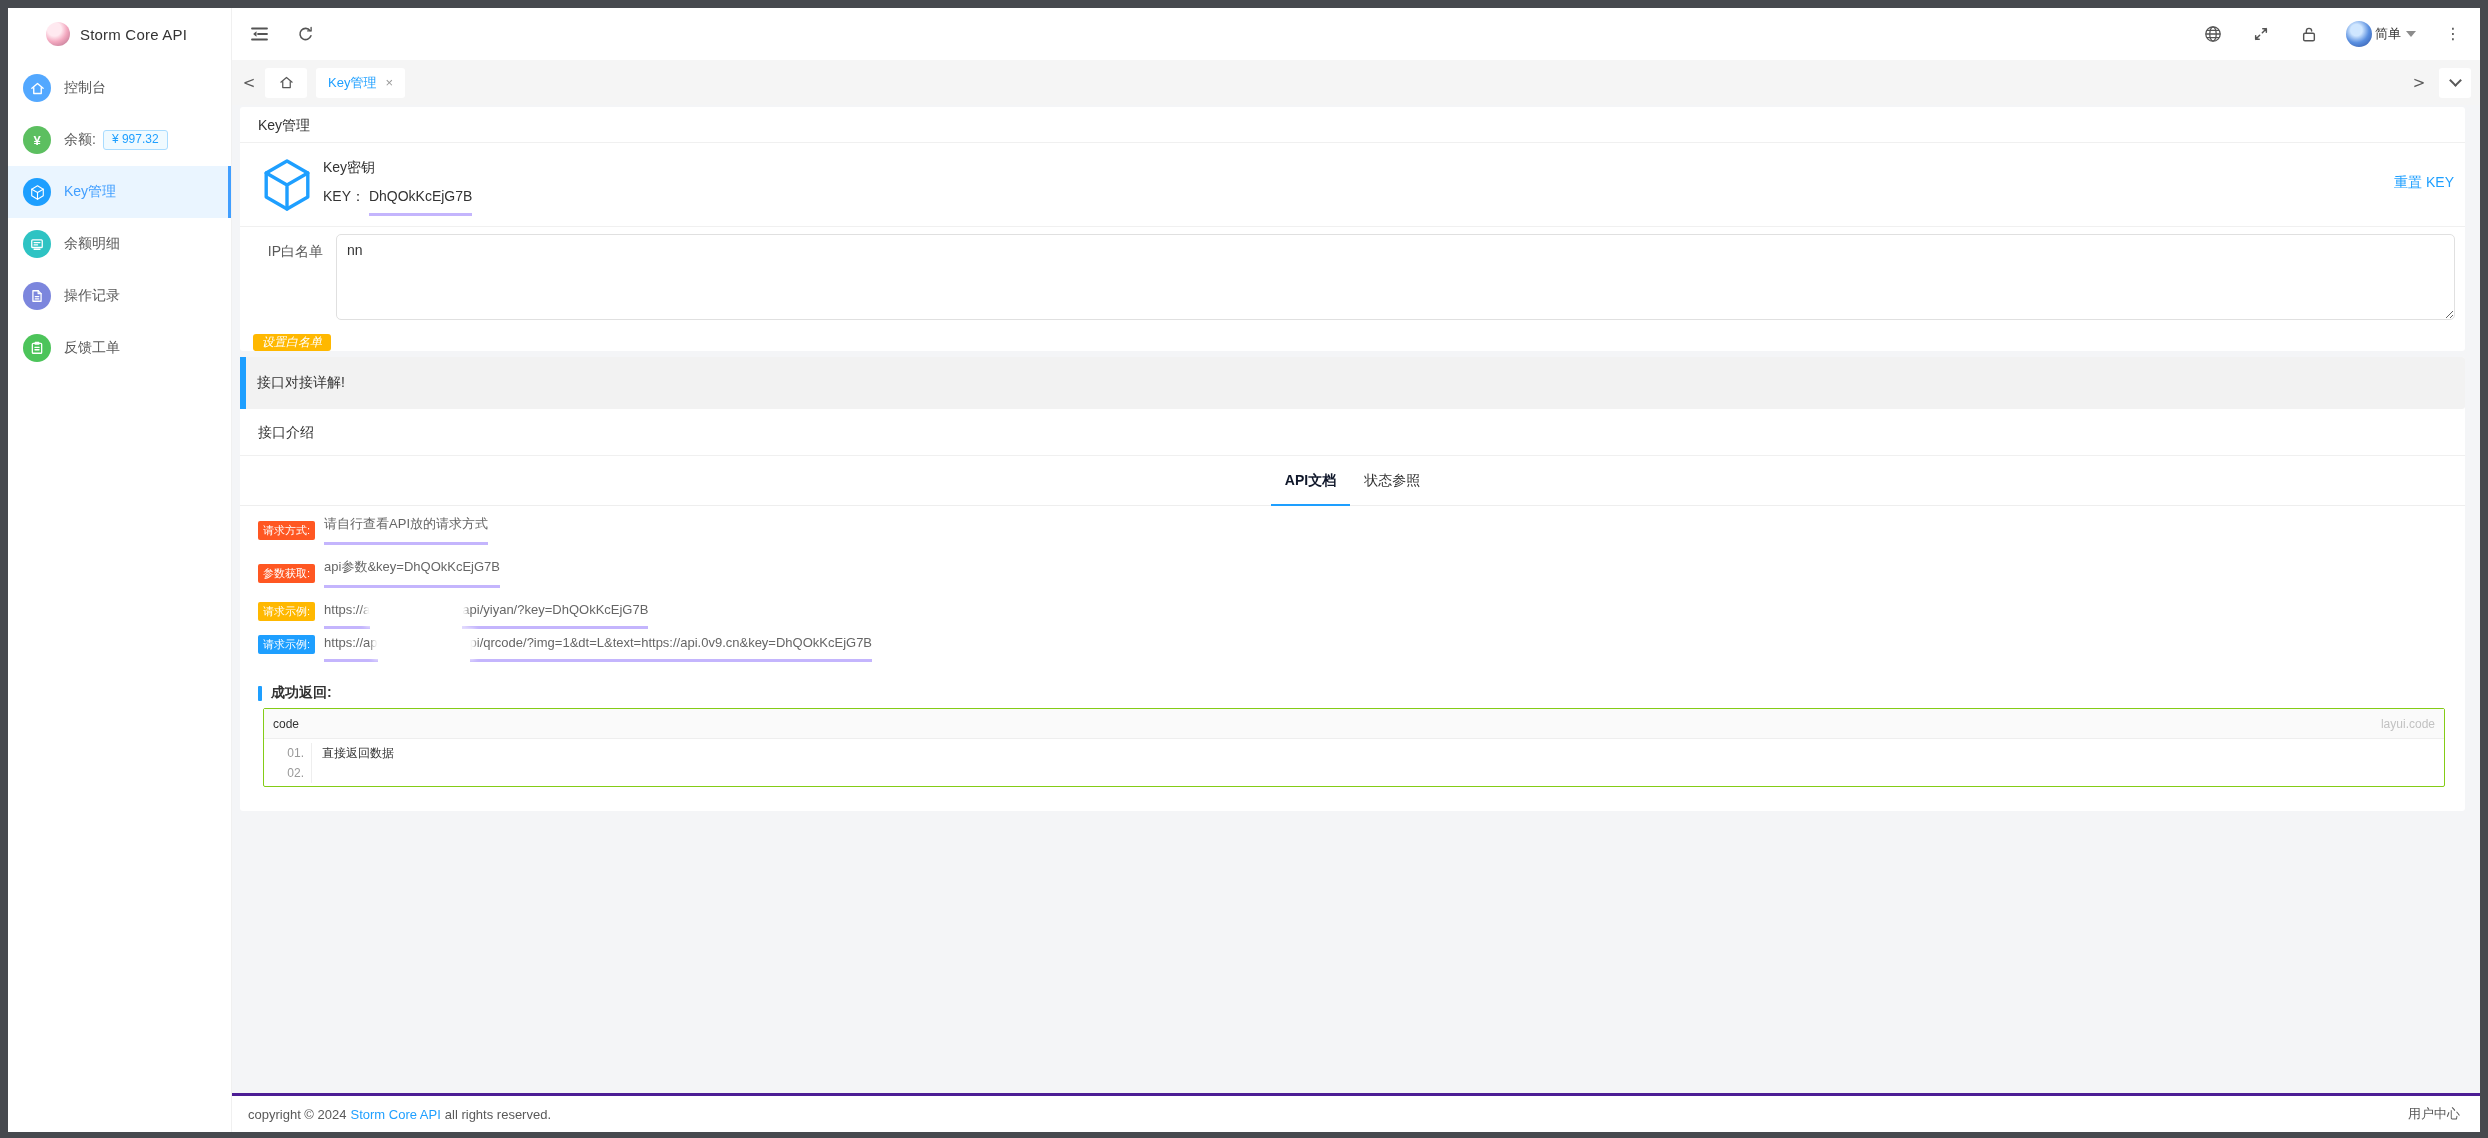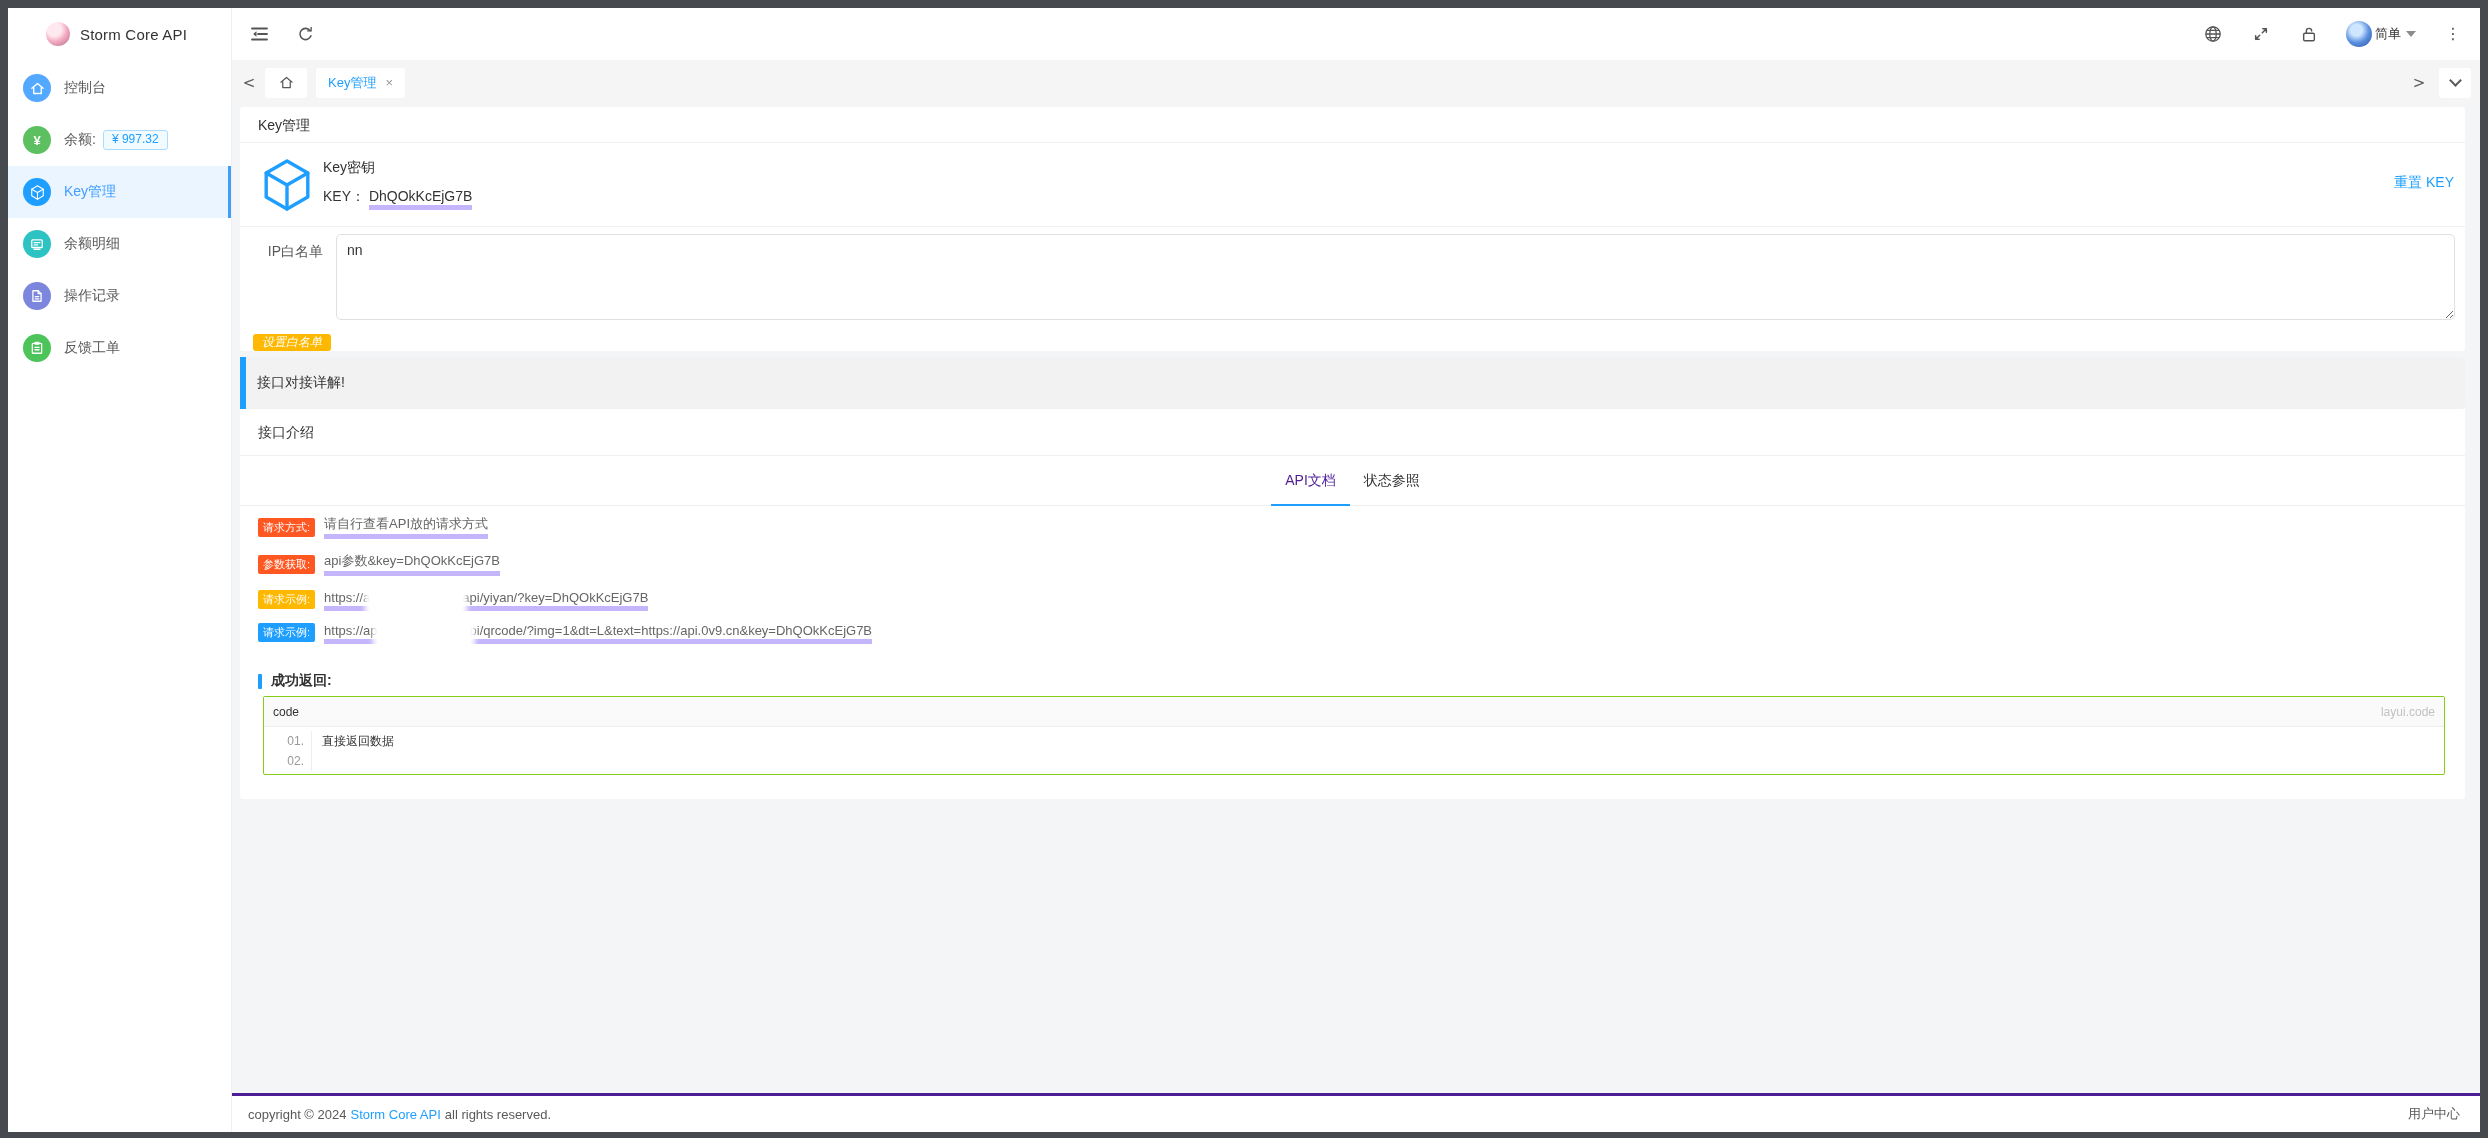--- a/index.html
+++ b/index.html
@@ -44,34 +44,34 @@
 
   
   .main { position:absolute; left:224px; right:0; top:97px; bottom:39px; padding:2px 15px 0 8px; overflow:hidden; }
   .card { background:#fff; border-radius:3px; }
   .panel-header { height:36px; line-height:36px; padding:0 18px; font-size:14px; color:#333; border-bottom:1px solid #f0f0f0; }
 
   .key-section { display:flex; align-items:flex-start; padding:15px 15px 0 20px; position:relative; height:83px; }
   .key-info { margin-left:9px; padding-top:1px; }
   .key-card-title { font-size:14px; color:#333; }
   .key-line { margin-top:11px; font-size:14px; color:#333; }
-  .u-green { border-bottom:5px solid #c4b5fd; padding-bottom:1px; }
+  .u-green { border-bottom:3px solid #c4b5fd; padding-bottom:9px; }
   .reset-key { position:absolute; right:11px; top:31px; color:#1E9FFF; font-size:14px; cursor:pointer; text-decoration:none; }
   .hr { border-top:1px solid #f0f0f0; }
   .form-row { display:flex; padding:7px 10px 0 0; }
   .form-label { width:96px; text-align:right; padding-top:9px; font-size:14px; color:#595959; padding-right:13px; flex:none; }
   .wl-textarea { flex:1; height:86px; border:1px solid #e0e0e0; border-radius:5px; padding:7px 10px; font-size:14px; color:#333; resize:both; outline:none; font-family:"Liberation Sans","DejaVu Sans",sans-serif; }
   .wl-btn { margin:14px 0 0 13px; background:#FFB800; color:#fff; border:none; border-radius:3px; font-size:12px; padding:0 9px; height:17px; cursor:pointer;font-style:italic; }
 
   .card2 { margin-top:6px; padding-bottom:24px; }
   .quote { height:52px; background:#f2f2f2; border-left:6px solid #1E9FFF; border-radius:0 3px 3px 0; display:flex; align-items:center; padding-left:11px; font-size:14px; color:#333; }
   .section-header { height:47px; line-height:47px; padding:0 18px; font-size:14px; color:#333; border-bottom:1px solid #f0f0f0; }
   .tabs { display:flex; justify-content:center; border-bottom:1px solid #eee; height:50px; }
   .tab { padding:0 14px; line-height:48px; font-size:14px; color:#333; position:relative; cursor:pointer; }
-  .tab.active { color:#4c1d95; }
+  .tab.active { color:#0f172a;font-weight:bold; }
   .tab.active::after { content:""; position:absolute; left:0; right:0; bottom:-1px; height:2px; background:#1E9FFF; }
   .doc { padding:9px 18px 0; }
   .doc-row { margin-bottom:13px; display:flex; align-items:center; font-size:13px; }
   .badge { font-size:11px; color:#fff; border-radius:2px; padding:4px 5px; line-height:1; flex:none; }
   .b-red{background:#FF5722}.b-teal{background:#009688}.b-orange{background:#FFB800}.b-blue{background:#1E9FFF}
   .doc-text { margin-left:9px; color:#666; }
   .censor { display:inline-block; width:92px; height:20px; background:#fff; box-shadow:0 0 5px 5px #fff; vertical-align:middle; position:relative; z-index:1; }
   .success { display:flex; align-items:center; margin-top:30px; padding-left:18px; font-size:14px; font-weight:bold; color:#333; }
   .vbar { width:4px; height:15px; background:#1E9FFF; margin-right:9px; border-radius:1px; }
   .codeblock { margin:6px 20px 0 23px; border:1px solid #84cc16; border-radius:2px; }

